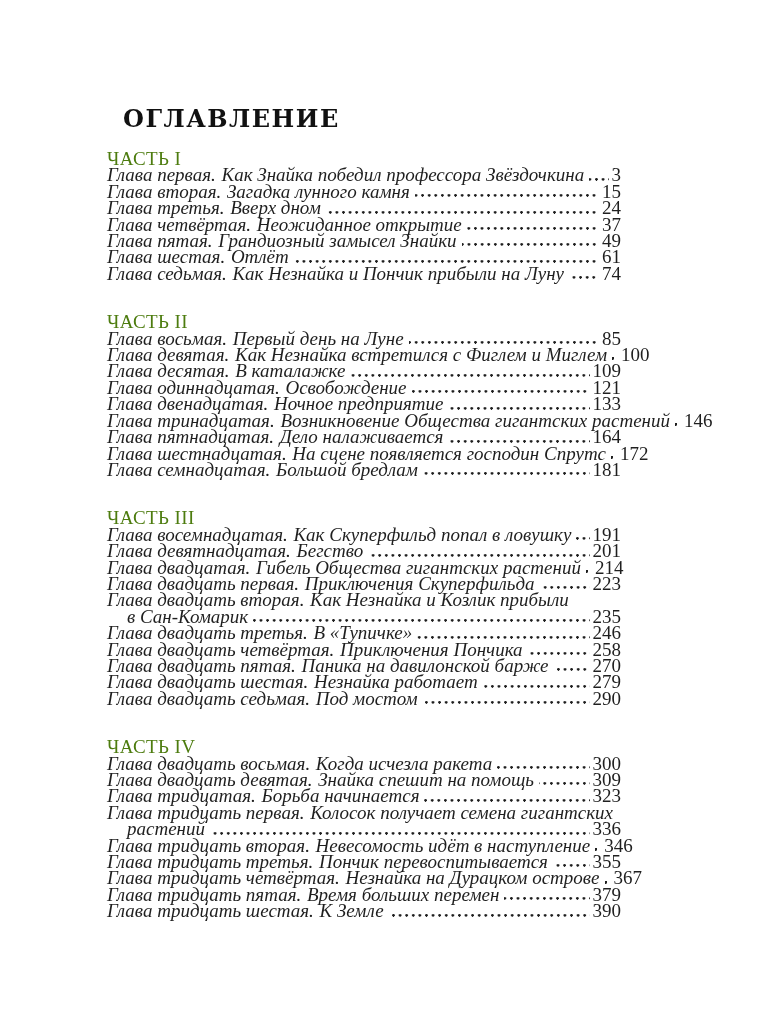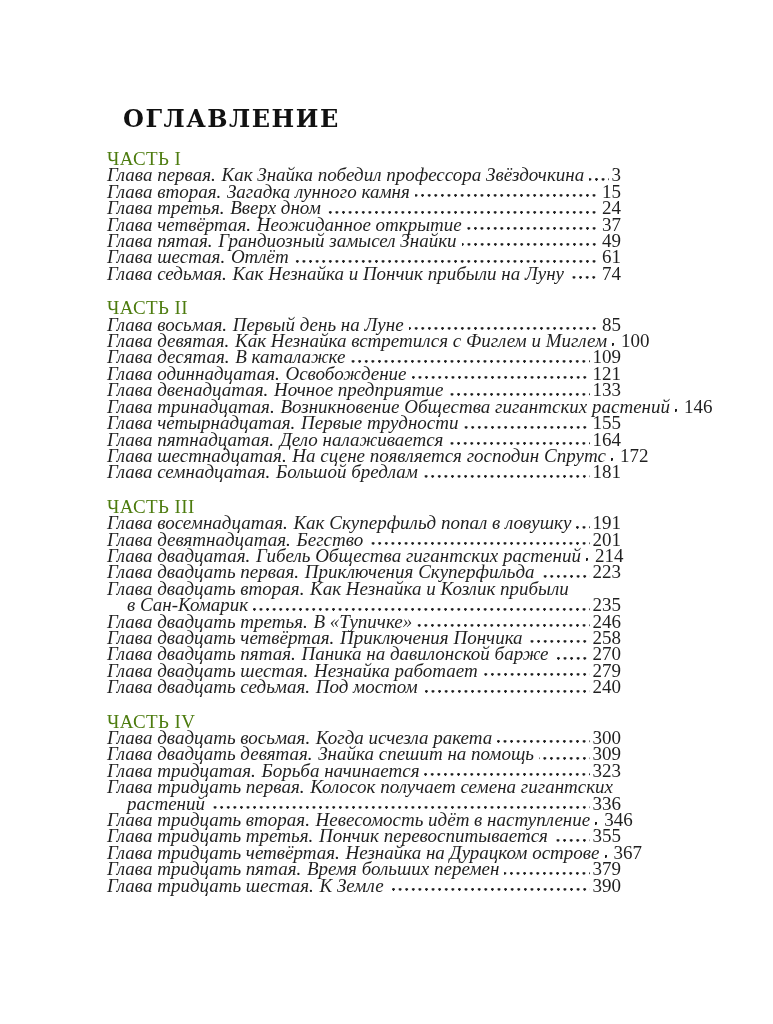--- a/index.html
+++ b/index.html
@@ -23,21 +23,21 @@
   }
   .page-title {
     font-family: "DejaVu Serif", "Liberation Serif", serif;
     font-weight: bold;
     font-size: 24px;
     line-height: 25px;
     letter-spacing: 1.5px;
     color: #111111;
     margin: 0 0 20px 16px;
   }
-  .toc-section { margin-top: 18px; }
+  .toc-section { margin-top: 32px; }
   .toc-section:first-child { margin-top: 0; }
   .section-heading {
     font-size: 19px;
     line-height: 16.4px;
     letter-spacing: 0.4px;
     color: #4d7c0f;
   }
   .toc-row {
     display: flex;
     align-items: flex-end;
@@ -147,26 +147,20 @@
           <span class="dot-leader"></span>
           <span class="page-number">133</span>
         </div>
         <div class="toc-row">
           <span class="chapter-label">Глава тринадцатая.</span>
           <span class="chapter-title">Возникновение Общества гигантских растений</span>
           <span class="dot-leader"></span>
           <span class="page-number">146</span>
         </div>
         <div class="toc-row">
-          <span class="chapter-label">Глава четырнадцатая.</span>
-          <span class="chapter-title">Первые трудности</span>
-          <span class="dot-leader"></span>
-          <span class="page-number">155</span>
-        </div>
-        <div class="toc-row">
           <span class="chapter-label">Глава пятнадцатая.</span>
           <span class="chapter-title">Дело налаживается</span>
           <span class="dot-leader"></span>
           <span class="page-number">164</span>
         </div>
         <div class="toc-row">
           <span class="chapter-label">Глава шестнадцатая.</span>
           <span class="chapter-title">На сцене появляется господин Спрутс</span>
           <span class="dot-leader"></span>
           <span class="page-number">172</span>
@@ -234,21 +228,21 @@
         <div class="toc-row">
           <span class="chapter-label">Глава двадцать шестая.</span>
           <span class="chapter-title">Незнайка работает</span>
           <span class="dot-leader"></span>
           <span class="page-number">279</span>
         </div>
         <div class="toc-row">
           <span class="chapter-label">Глава двадцать седьмая.</span>
           <span class="chapter-title">Под мостом</span>
           <span class="dot-leader"></span>
-          <span class="page-number">240</span>
+          <span class="page-number">290</span>
         </div>
       </div>
       <div class="toc-section">
         <div class="section-heading">ЧАСТЬ IV</div>
         <div class="toc-row">
           <span class="chapter-label">Глава двадцать восьмая.</span>
           <span class="chapter-title">Когда исчезла ракета</span>
           <span class="dot-leader"></span>
           <span class="page-number">300</span>
         </div>

